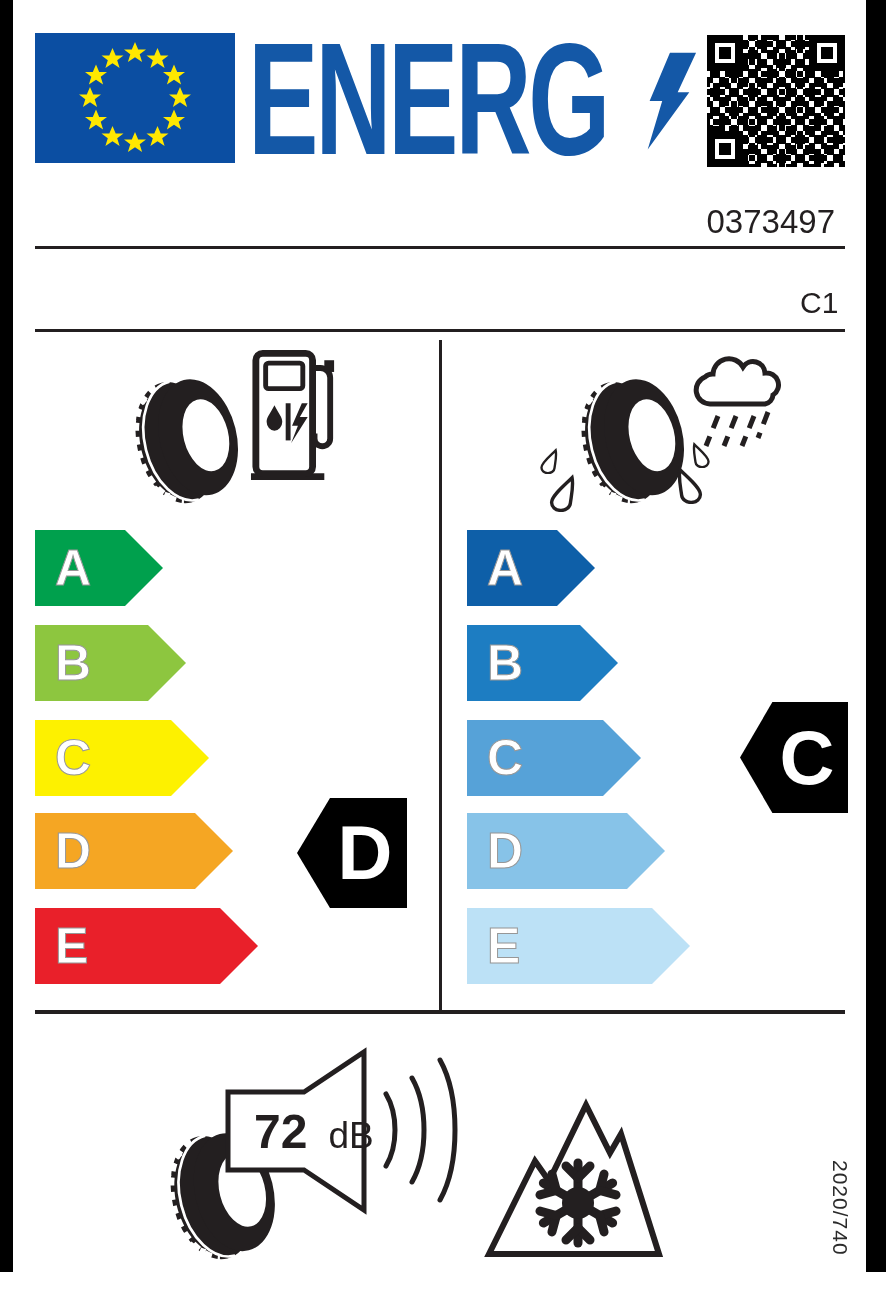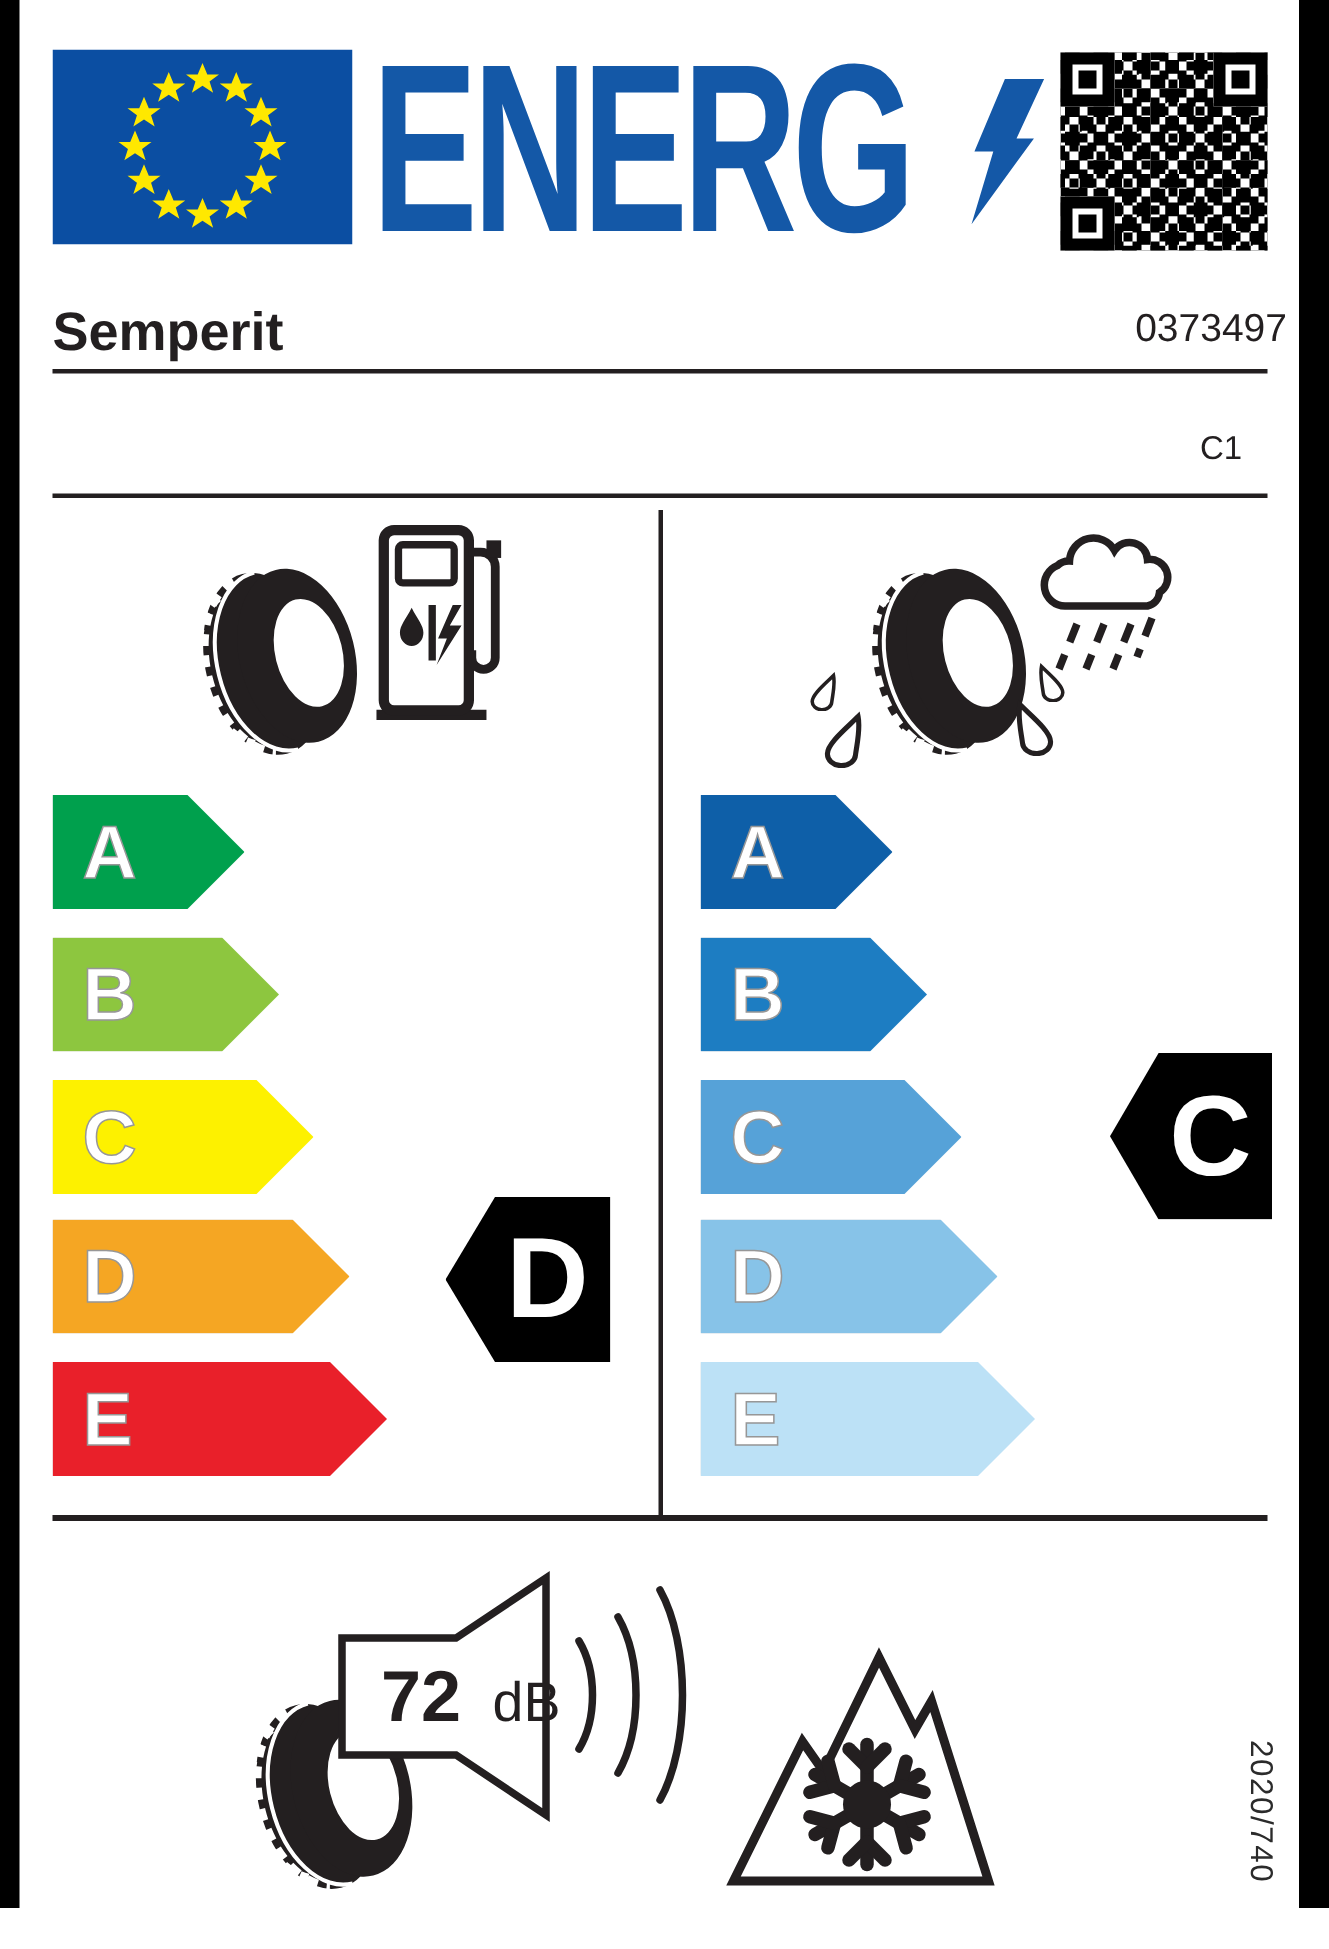--- a/index.html
+++ b/index.html
@@ -16,24 +16,24 @@
   .bolt{left:638px;top:52px;width:60px;height:100px;}
   .qr{left:707px;top:35px;width:138px;height:132px;
       background:
         conic-gradient(#000 25%,#fff 0 50%,#000 0 75%,#fff 0) 0 0/12px 12px,
         conic-gradient(#000 25%,#fff 0 50%,#000 0 75%,#fff 0) 3px 5px/19px 19px;
       background-blend-mode:multiply;}
   .qf{position:absolute;width:36px;height:36px;background:#fff;border:8px solid #000;box-sizing:border-box;}
   .qf::after{content:"";position:absolute;inset:4px;background:#000;}
   .qf.tl{left:0;top:0}.qf.tr{right:0;top:0}.qf.bl{left:0;bottom:0}
   .brand{left:35px;top:200px;font-size:36px;font-weight:bold;}
-  .prod{right:28px;top:203px;font-size:26px;}
+  .prod{right:51px;top:203px;font-size:33px;}
   .hline1{left:35px;top:246px;width:810px;height:3px;background:#231f20;}
   .dims{left:35px;top:272px;font-size:42px;}
-  .tclass{left:800px;top:286px;font-size:22px;}
+  .tclass{left:800px;top:286px;font-size:30px;}
   .hline2{left:35px;top:329px;width:810px;height:3px;background:#231f20;}
   .vline{left:439px;top:340px;width:3px;height:670px;background:#231f20;}
   .hline3{left:35px;top:1010px;width:810px;height:4px;background:#231f20;}
   
   .tire-fuel{left:126px;top:366px;width:118px;height:148px;}
   .pump{left:250px;top:348px;width:88px;height:133px;}
   .tire-wet{left:572px;top:366px;width:118px;height:148px;}
   .cloud{left:684px;top:348px;width:100px;height:130px;}
   .tire-noise{left:161px;top:1120px;width:120px;height:150px;}
   
@@ -120,21 +120,20 @@
   <svg class="abs bolt" viewBox="0 0 62 102">
     <path d="M33,0 L60,0 L41,41 L53,41 L10,100 L25,50 L12,50 Z" fill="#1458a7"></path>
   </svg>
 
   <div class="abs qr">
     <div class="qf tl"></div>
     <div class="qf tr"></div>
     <div class="qf bl"></div>
   </div>
 
-  <div class="abs brand">Semperit</div>
   <div class="abs prod">0373497</div>
   <div class="abs hline1"></div>
   <div class="abs tclass">C1</div>
   <div class="abs hline2"></div>
   <div class="abs vline"></div>
   <div class="abs hline3"></div>
 
   <svg class="abs tire-fuel">
       <use href="#sym-tire"></use>
     </svg>

